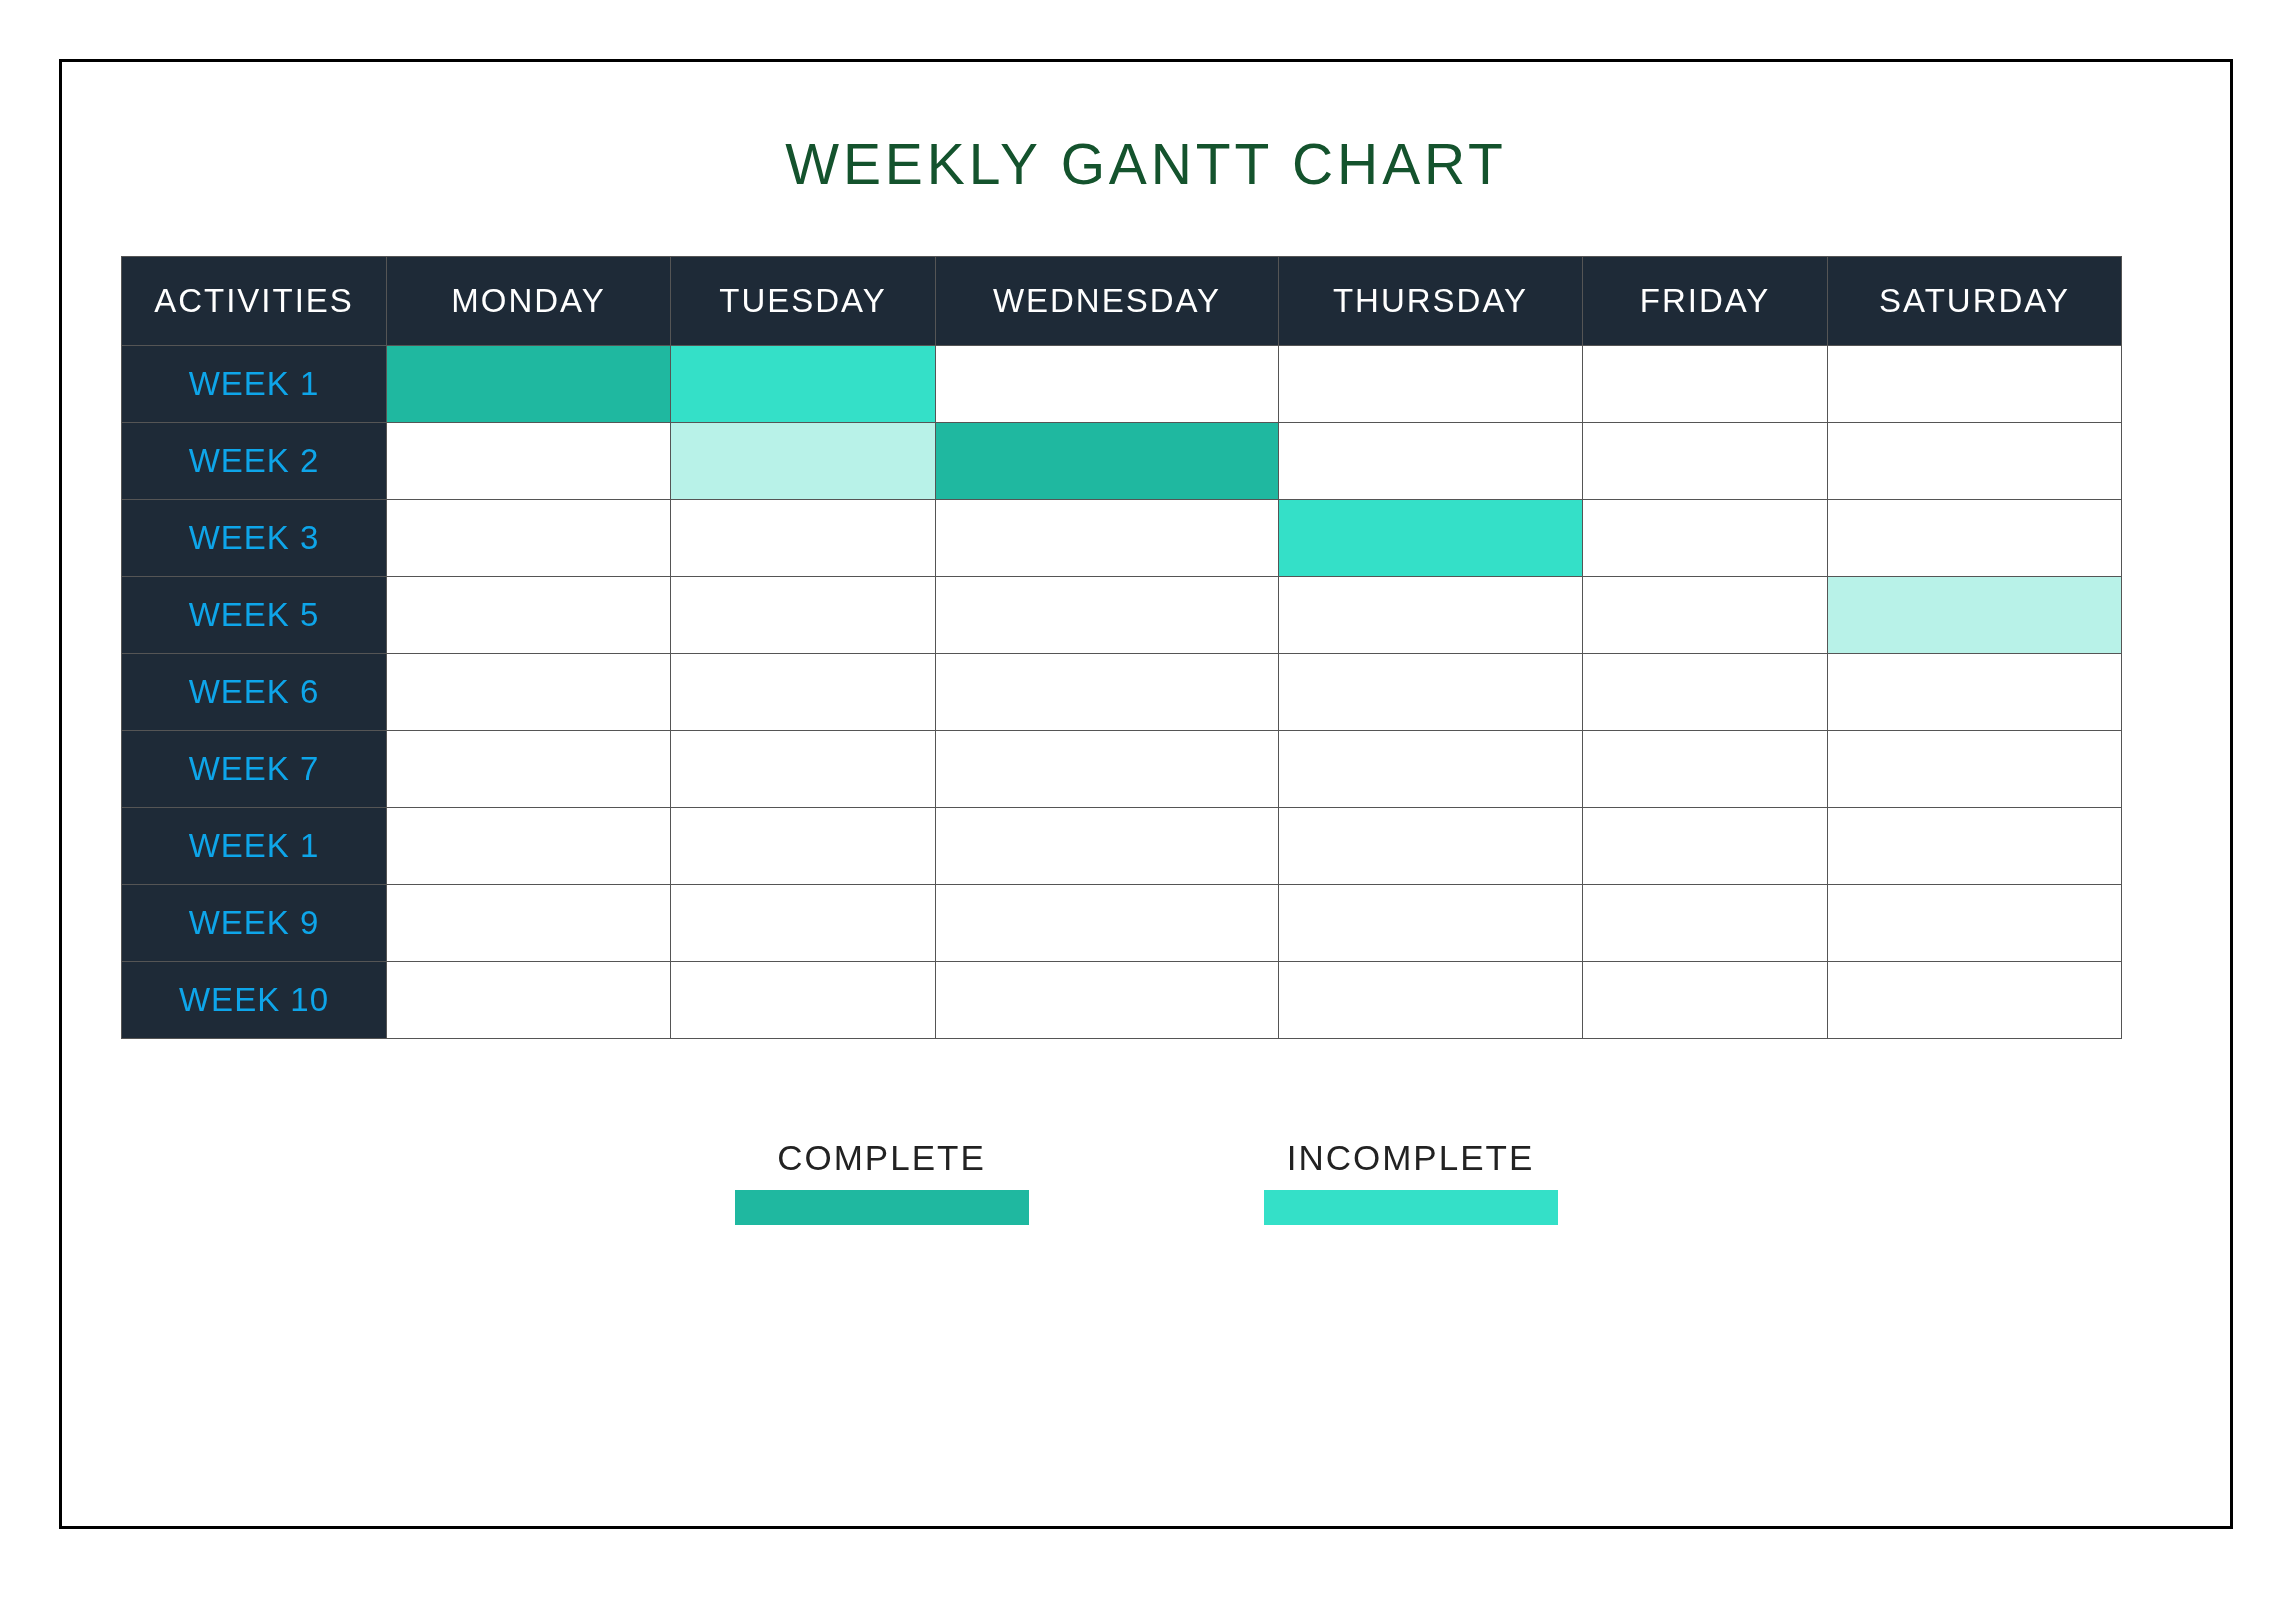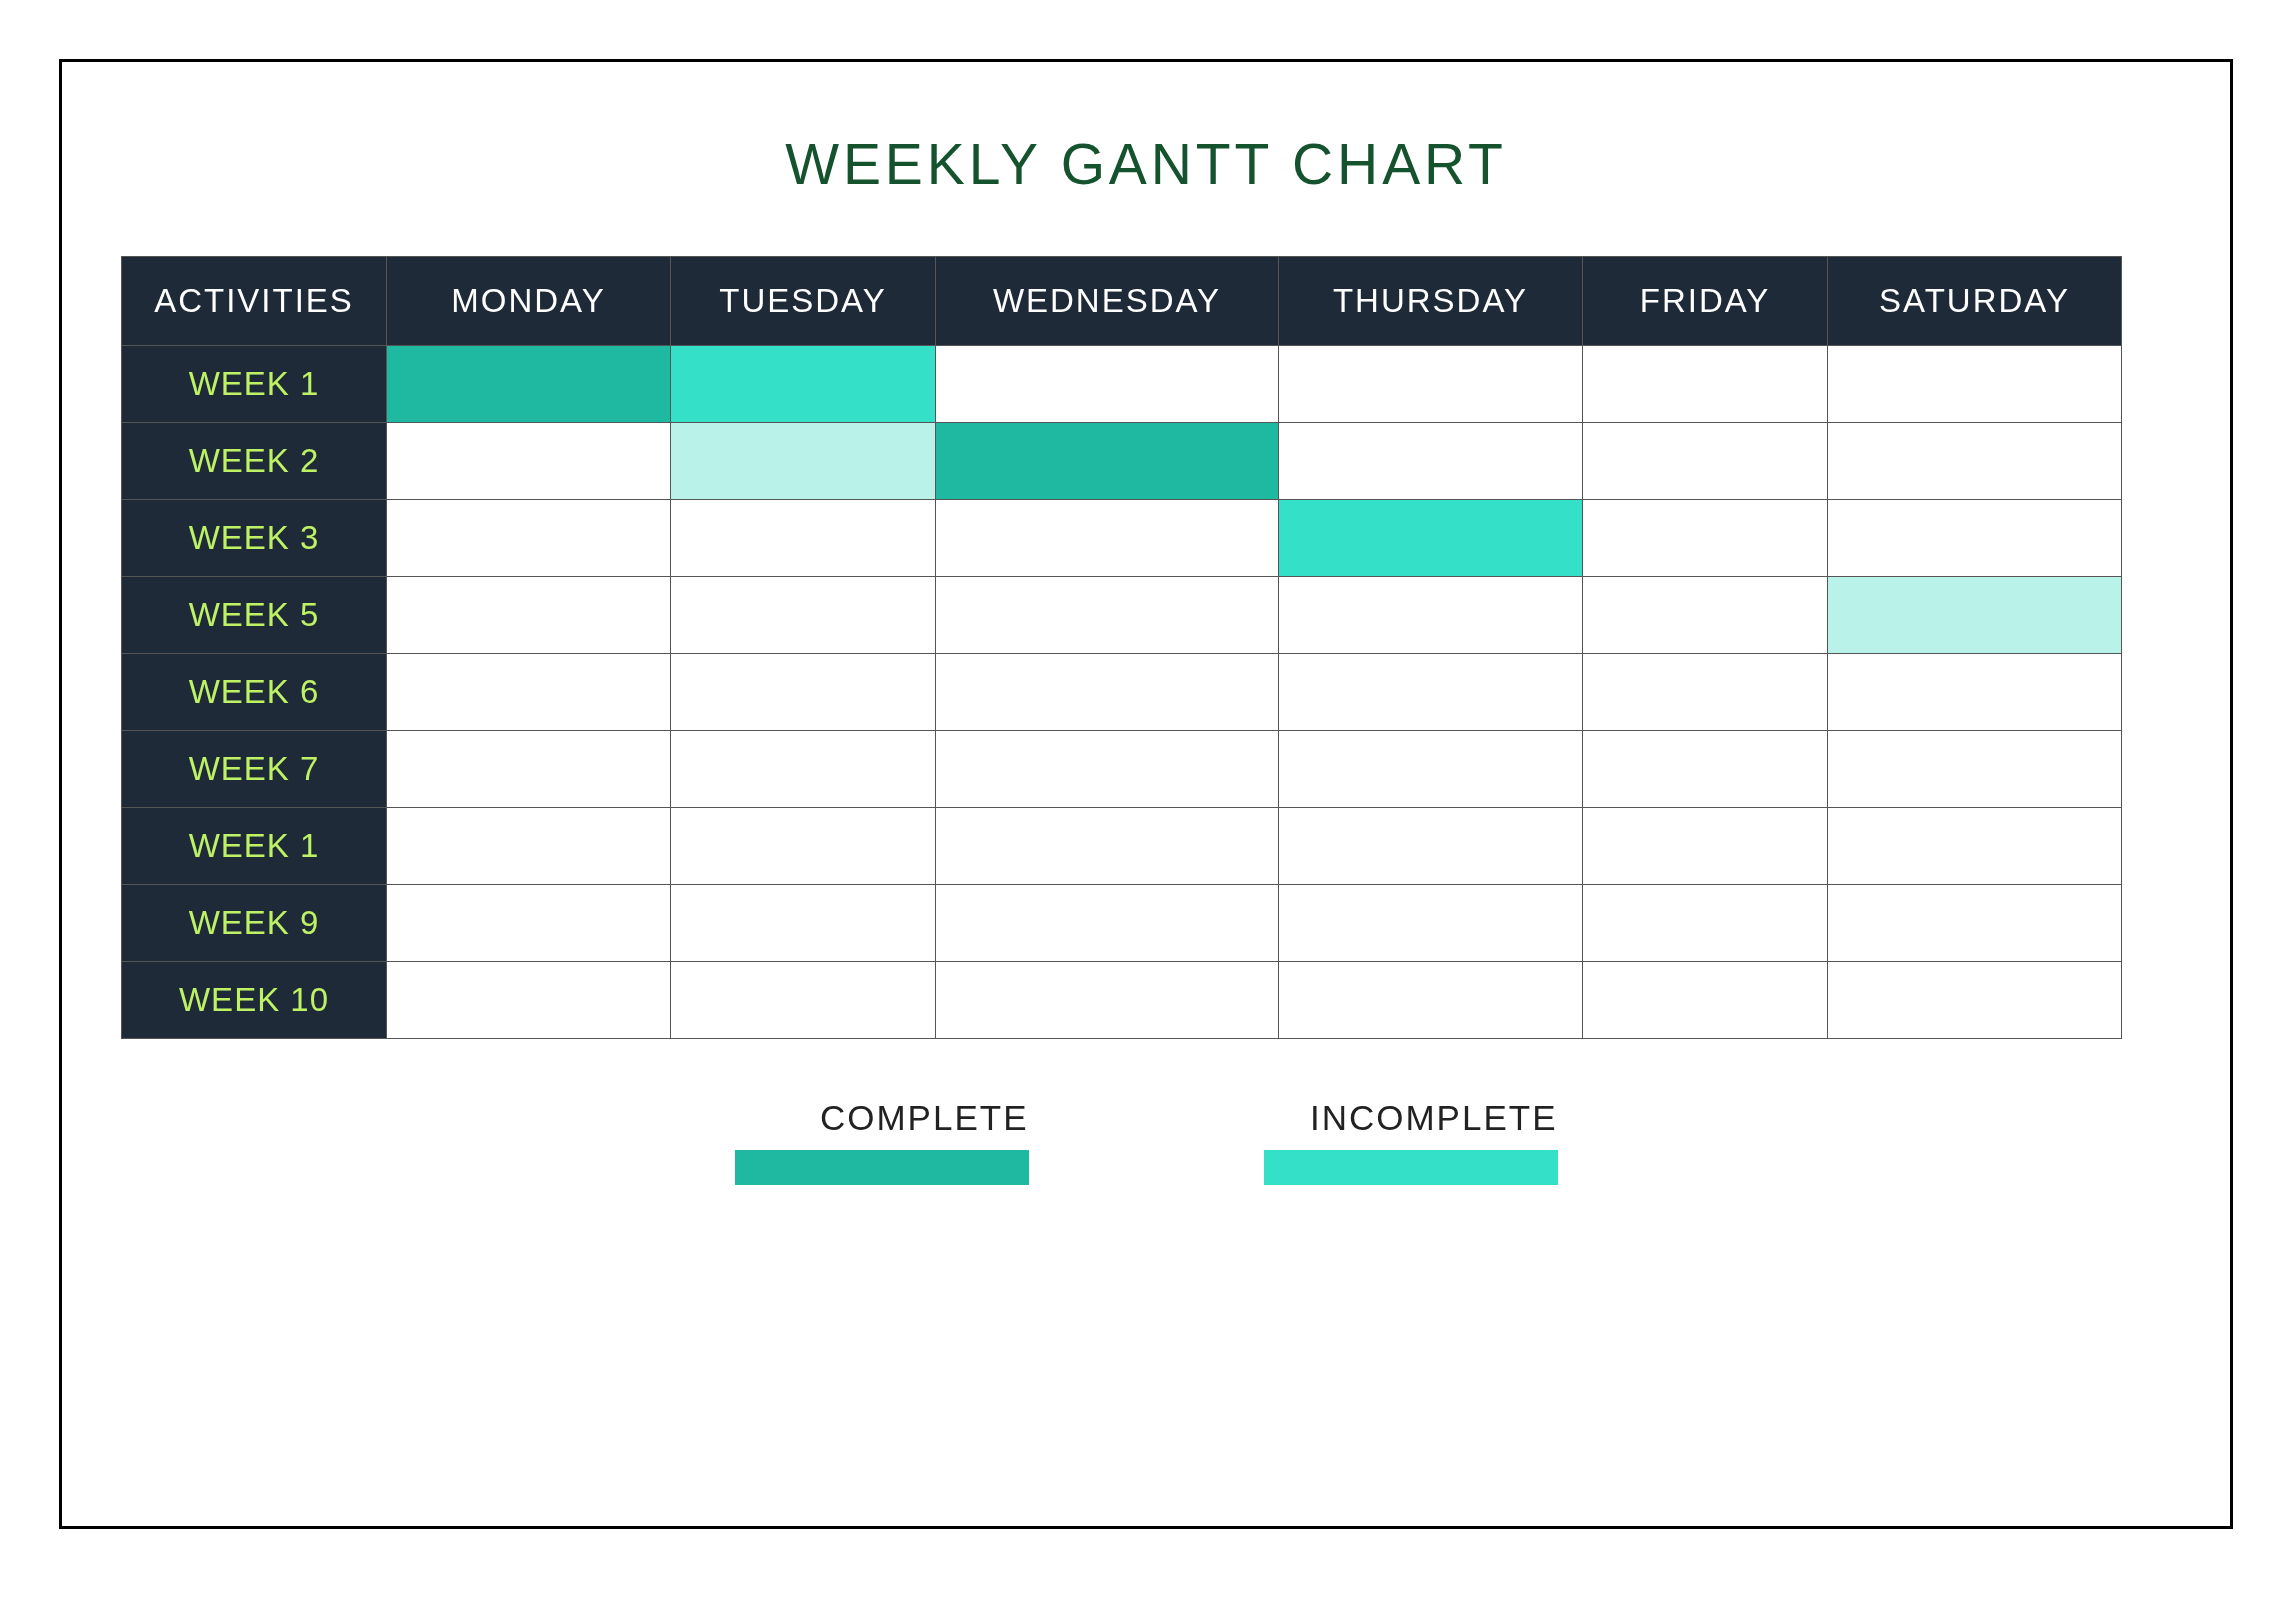--- a/index.html
+++ b/index.html
@@ -43,37 +43,37 @@
   table.gantt thead th{
     background:var(--dark);
     color:#fff;
     font-weight:400;
     font-size:33px;
     letter-spacing:2px;
     height:88px;
   }
   table.gantt tbody th{
     background:var(--dark);
-    color:#bef264;
+    color:#0ea5e9;
     font-weight:400;
     font-size:33px;
     letter-spacing:1px;
     text-align:center;
     width:265px;
   }
   table.gantt td{background:#fff;}
   table.gantt td.complete  {background:var(--complete);}
   table.gantt td.incomplete{background:var(--incomplete);}
   table.gantt td.pending   {background:var(--pending);}
   .legend{
     display:flex;justify-content:center;gap:235px;
     margin-top:59px;
   }
   .legend-item{
-    display:flex;flex-direction:column;align-items:flex-end;gap:11.8px;
+    display:flex;flex-direction:column;align-items:center;gap:11.8px;margin-top:40px;
   }
   .legend-label{
     font-size:35px;letter-spacing:2px;font-weight:400;color:#222;
   }
   .legend-swatch{
     width:294px;height:35px;
   }
   .legend-swatch.complete  {background:var(--complete);}
   .legend-swatch.incomplete{background:var(--incomplete);}
   .legend-swatch.pending   {background:var(--pending);}

